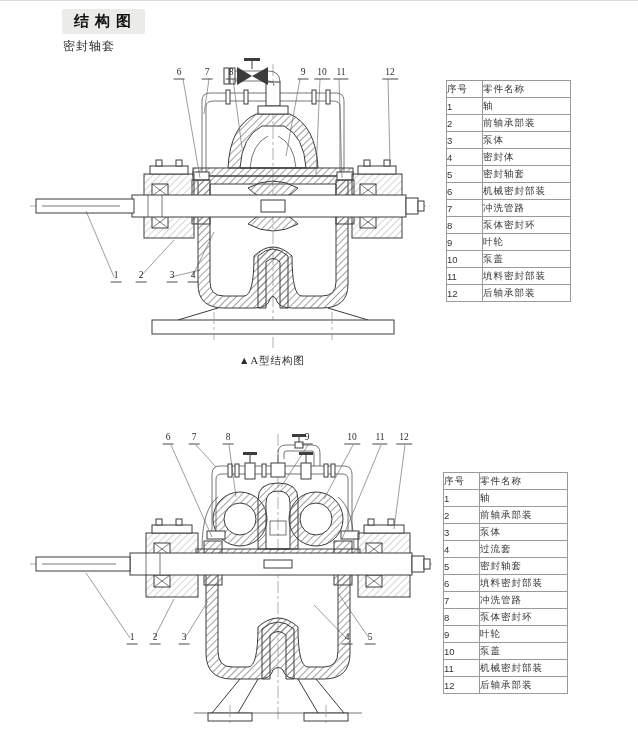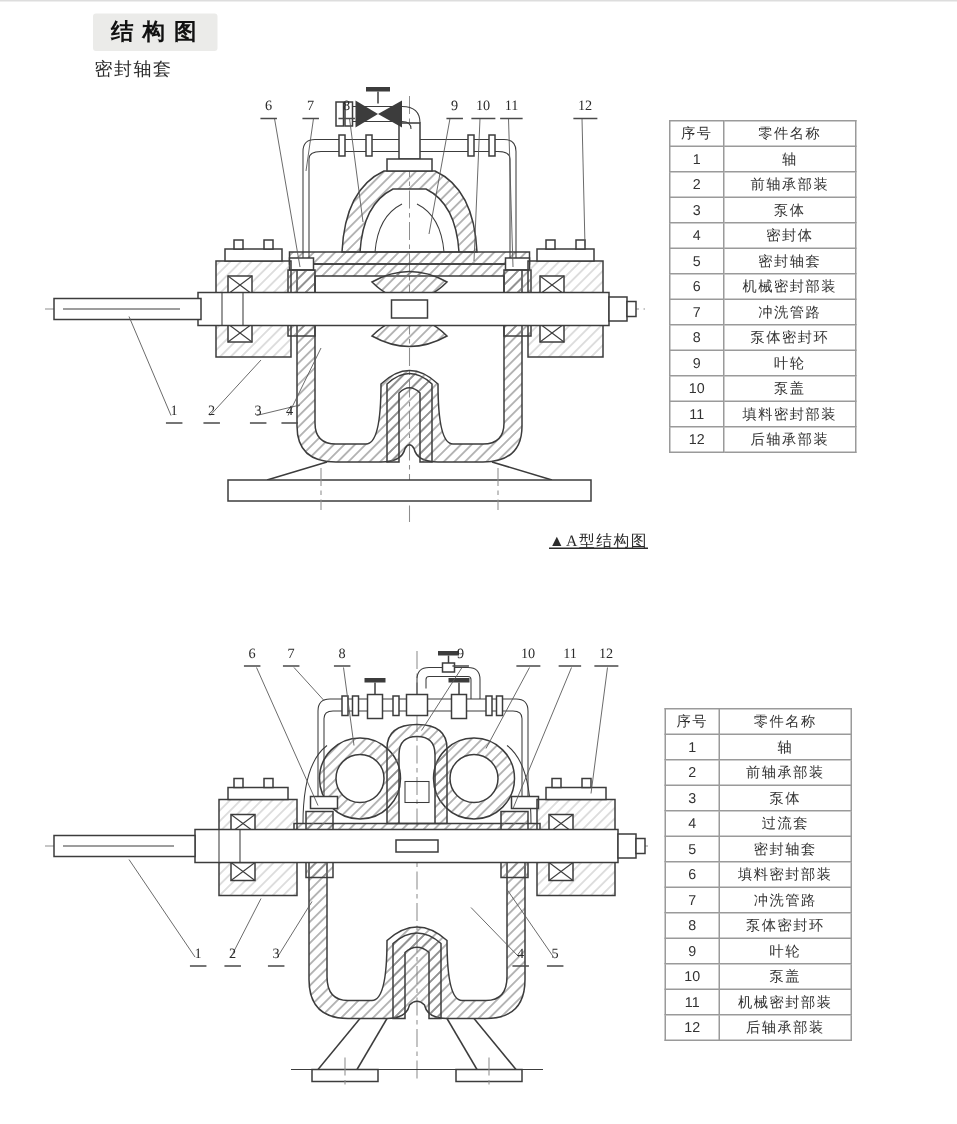--- a/index.html
+++ b/index.html
@@ -3,35 +3,35 @@
 <meta charset="utf-8">
 <style>
   html,body{margin:0;padding:0;background:#fff;}
   .page{position:relative;width:638px;height:749px;background:#fff;overflow:hidden;
         font-family:"Liberation Serif","DejaVu Serif",serif;color:#222;border-top:1px solid #ddd;}
   .title-box{position:absolute;left:62px;top:8px;background:#ebebe9;color:#111;
              font-family:Liberation Serif, serif;font-weight:bold;
              font-size:15px;letter-spacing:6px;padding:3px 8px 3px 12px;border-radius:2px;}
   .subtitle{position:absolute;left:63px;top:37px;font-family:"Liberation Sans","DejaVu Sans",sans-serif;
             font-size:12px;color:#2b2b2b;letter-spacing:1px;}
-  .caption{position:absolute;left:112px;width:320px;text-align:right;font-size:10.5px;
-           color:#2b2b2b;letter-spacing:1px;text-decoration:underline;}
+  .caption{position:absolute;left:112px;width:320px;text-align:center;font-size:10.5px;
+           color:#2b2b2b;letter-spacing:1px;}
   .caption.a{top:353px;}
   .caption.b{top:724px;}
   svg.drawing{position:absolute;}
   svg.a{left:28px;top:55px;}
   svg.b{left:28px;top:428px;}
   .callout-layer{position:absolute;left:0;top:0;width:638px;height:749px;pointer-events:none;}
   .callout{position:absolute;transform:translate(-50%,-100%);font-size:9.5px;color:#2b2b2b;
            border-bottom:1px solid #4a4a4a;padding:0 3px 1px 3px;line-height:1;}
   table.parts{position:absolute;border-collapse:collapse;table-layout:fixed;
               font-size:9.5px;color:#333;background:#fff;}
   table.parts.a{left:446px;top:79px;}
   table.parts.b{left:443px;top:471px;}
-  table.parts th,table.parts td{border:1px solid #9a9a9a;text-align:center;vertical-align:middle;
+  table.parts th,table.parts td{border:1px solid #9a9a9a;text-align:left;vertical-align:middle;
               padding:0;height:16px;letter-spacing:1px;font-weight:normal;}
   table.parts col.c1{width:36px;} table.parts col.c2{width:88px;}
   table.parts td:first-child{font-family:"Liberation Sans","DejaVu Sans",sans-serif;
               font-size:9.5px;letter-spacing:0;}
   
   .ln{stroke:#3c3c3c;stroke-width:1;fill:none}
   .th{stroke:#3c3c3c;stroke-width:.7;fill:none}
   .ht{fill:url(#hA);stroke:#3c3c3c;stroke-width:1}
   .htb{fill:url(#hB);stroke:#3c3c3c;stroke-width:1}
   .lt{fill:url(#hA);fill-opacity:.45;stroke:#3c3c3c;stroke-width:1}

